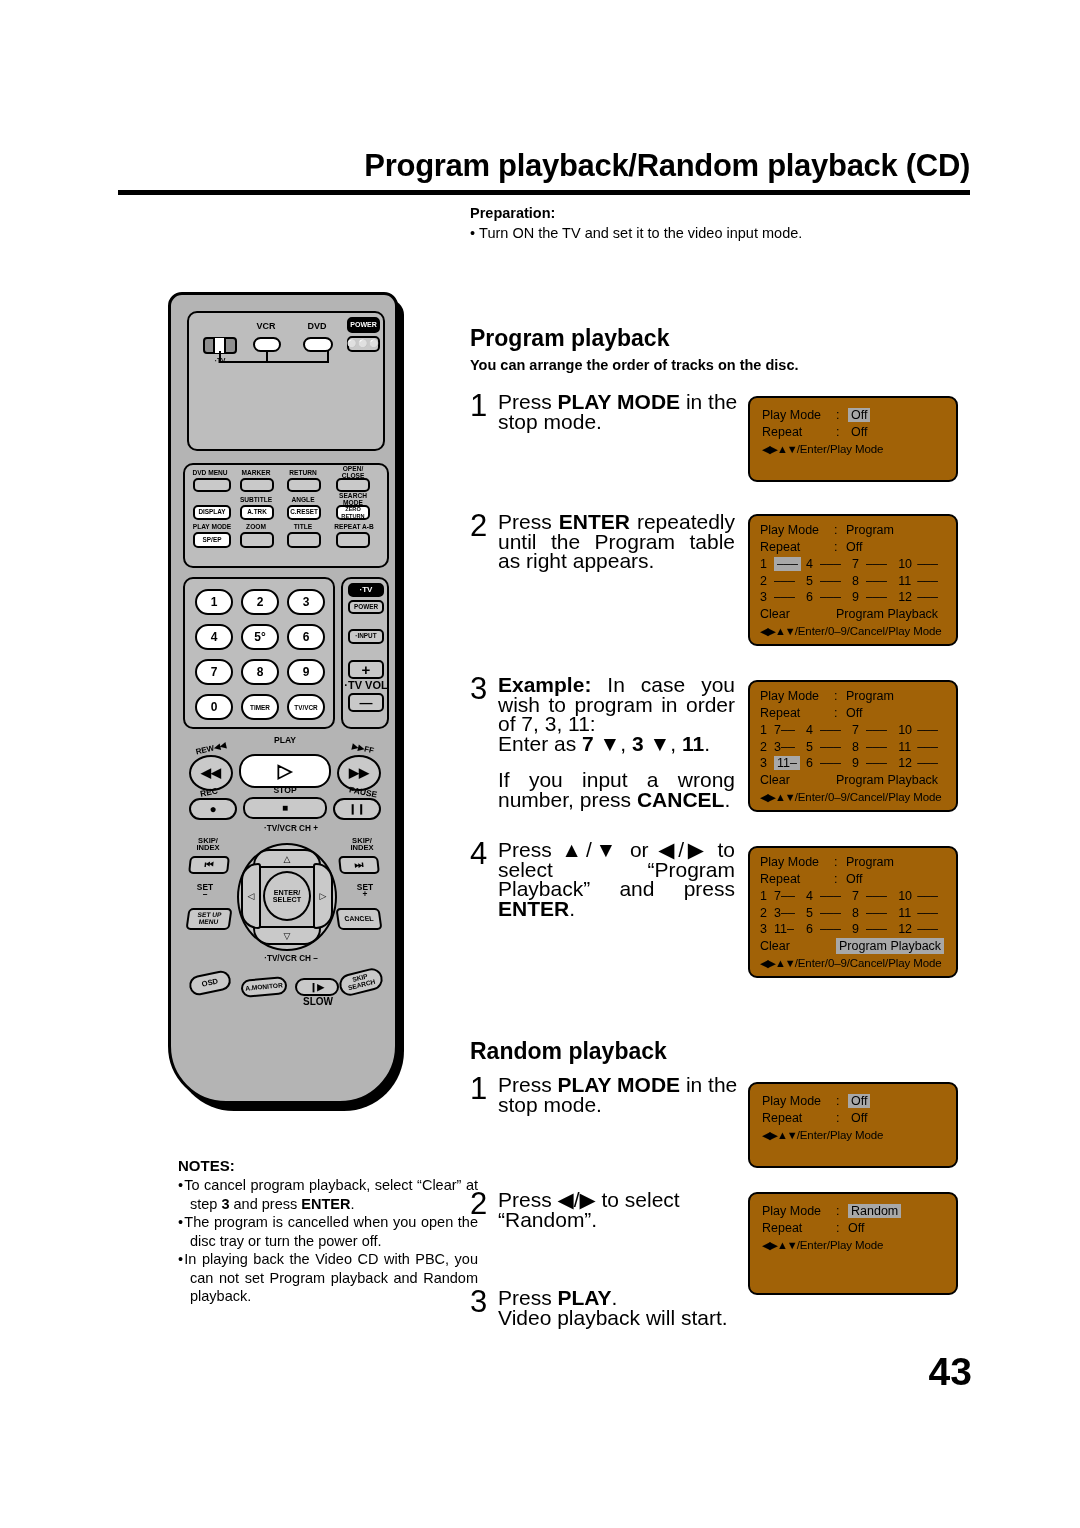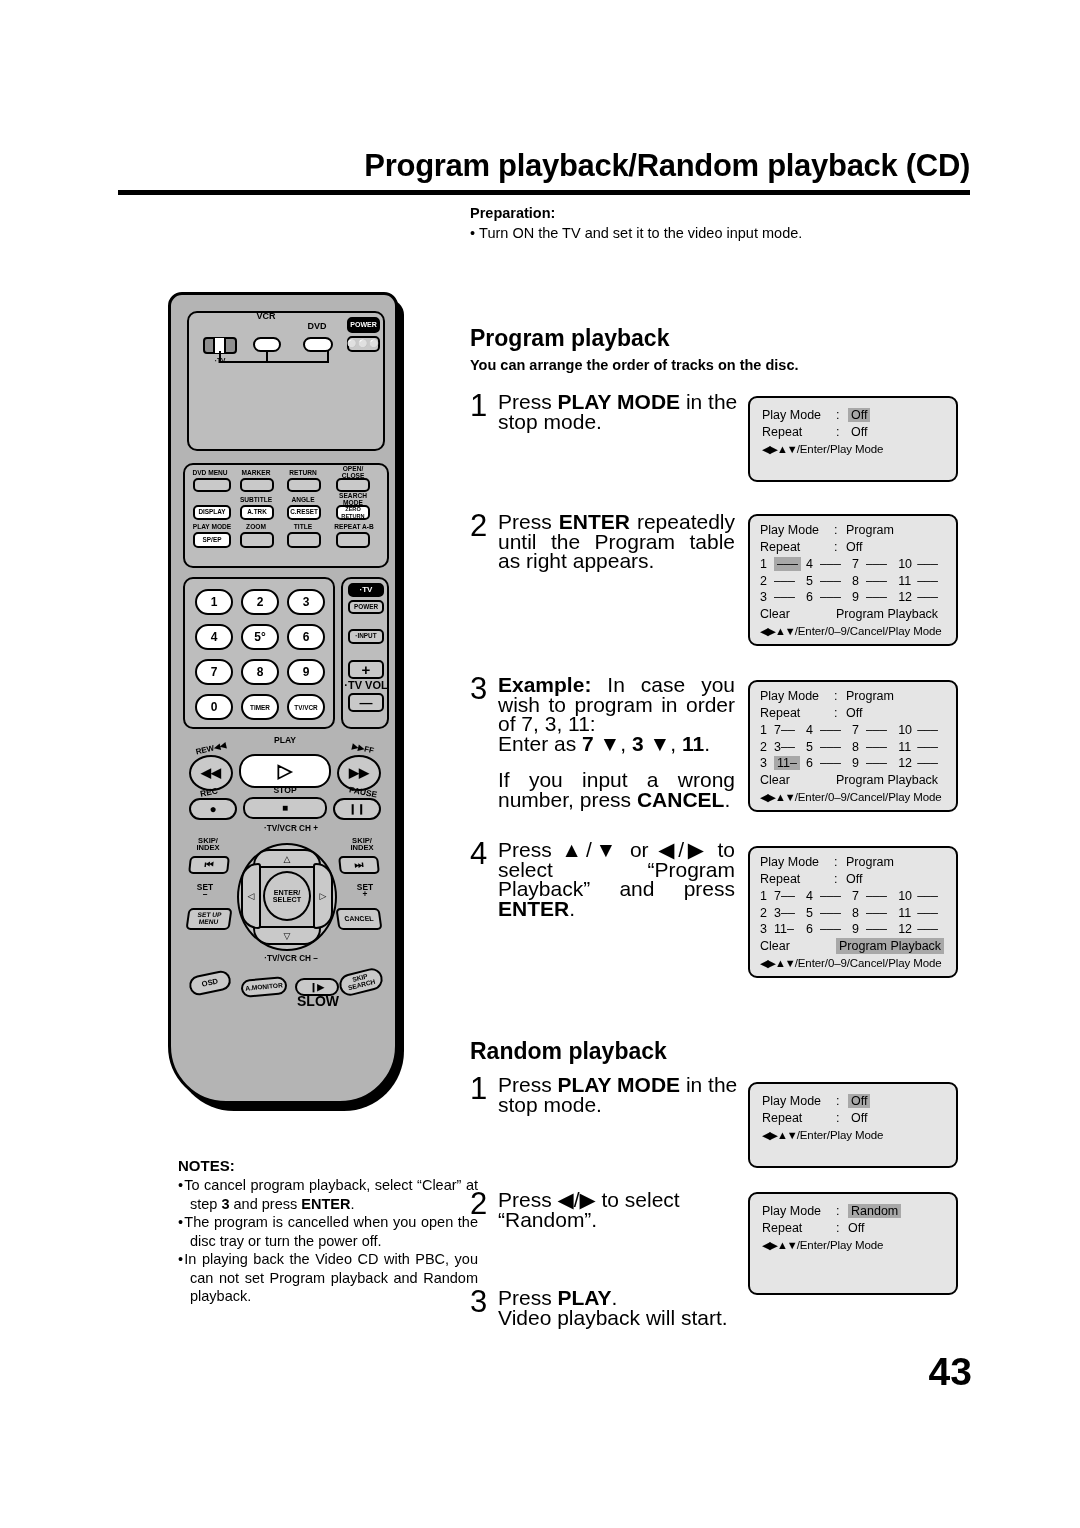--- a/index.html
+++ b/index.html
@@ -49,21 +49,21 @@
     width:28px; flex:0 0 28px; text-align:left;
     font-family:"Liberation Sans", sans-serif;
   }
   .step .body { font-size:21px; line-height:19.5px; }
   .step .body b { font-weight:bold; }
   .just { text-align:justify; }
 
   
   .osd {
     position:absolute;
-    background:#e5e5e5;
+    background:#a16207;
     border:2.5px solid #000;
     border-radius:9px;
   }
   .osd-inner { padding:9px 10px 4px 12px; }
   .osd-row { font-size:12.5px; line-height:16.5px; white-space:pre; }
   .osd-lbl { display:inline-block; width:74px; }
   .osd-colon { display:inline-block; width:12px; }
   .hl { background:#a8a8a8; padding:0 3px; }
   .osd-hint { font-size:11.5px; line-height:16px; margin-top:1px; letter-spacing:-0.1px;}
   .osd-hint .arrows { letter-spacing:-1px; font-size:11px; }
@@ -342,21 +342,21 @@
     <div class="remote-shadow"></div>
     <div class="remote-body">
 
       <div class="panel" style="left:16px; top:16px; width:198px; height:140px;">
 
         <div style="position:absolute;left:14px;top:24px;width:34px;height:17px;border:2.2px solid #000;border-radius:4px;background:#8f8f8f;">
           <div style="position:absolute;left:8px;top:-1px;width:13px;height:15px;background:#fff;border-left:2px solid #000;border-right:2px solid #000;"></div>
         </div>
         <div class="lbl" style="left:10px; top:44px; width:42px;">·<span>TV</span></div>
 
-        <div class="lbl big" style="left:55px; top:0; width:44px;">VCR</div>
+        <div class="lbl big" style="left:55px; top:10px; width:44px;">VCR</div>
         <div class="btn pill white" style="left:64px; top:24px; width:28px; height:15px;"></div>
 
         <div class="lbl big" style="left:106px; top:10px; width:44px;">DVD</div>
         <div class="btn pill white" style="left:114px; top:24px; width:30px; height:15px;"></div>
 
         <div style="position:absolute;left:30px;top:48px;width:110px;height:2px;background:#000;"></div>
         <div style="position:absolute;left:30px;top:38px;width:2px;height:12px;background:#000;"></div>
         <div style="position:absolute;left:77px;top:38px;width:2px;height:12px;background:#000;"></div>
         <div style="position:absolute;left:138px;top:38px;width:2px;height:12px;background:#000;"></div>
 
@@ -463,20 +463,20 @@
 
         <div class="dpad-seg" style="left:130px; top:38px; width:20px; height:66px; border-radius:6px 34px 34px 6px; display:flex;align-items:center;justify-content:center;font-size:9px;">▷</div>
 
         <div class="enter-btn" style="left:80px; top:46px; width:48px; height:50px;">ENTER/<br>SELECT</div>
       </div>
 
       <div style="position:absolute; left:12px; top:672px; width:206px; height:50px;">
         <div class="btn rrect" style="left:6px;  top:6px; width:42px; height:20px; border-radius:12px; font-size:7.6px; transform:rotate(-12deg);">OSD</div>
         <div class="btn rrect" style="left:58px; top:11px; width:46px; height:18px; border-radius:12px; font-size:6.6px; transform:rotate(-5deg);">A.MONITOR</div>
         <div class="btn rrect" style="left:112px;top:11px; width:44px; height:18px; border-radius:12px; font-size:9px;">❙▶</div>
-        <div class="lbl big" style="left:108px; top:31px; width:54px; font-size:14px;">SLOW</div>
+        <div class="lbl big" style="left:108px; top:31px; width:54px; font-size:10px;">SLOW</div>
         <div class="btn rrect" style="left:156px;top:4px; width:44px; height:22px; border-radius:13px; font-size:6.6px; transform:rotate(-14deg);">SKIP<br>SEARCH</div>
       </div>
 
     </div>
   </div>
 
 </div>
 
 </body></html>

